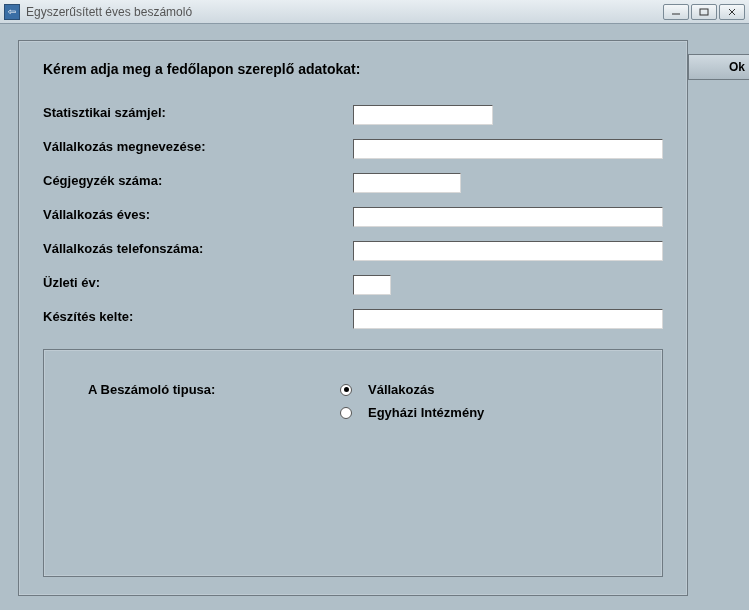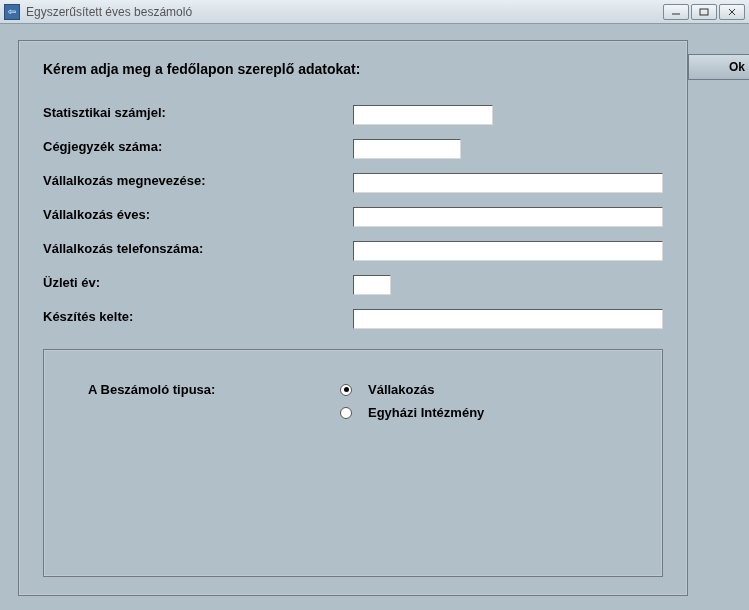--- a/index.html
+++ b/index.html
@@ -195,27 +195,27 @@
   <div class="content">
     <div class="panel">
       <div class="heading">Kérem adja meg a fedőlapon szereplő adatokat:</div>
 
       <div class="form-row">
         <div class="form-label">Statisztikai számjel:</div>
         <input class="form-input w-small" value="" style="">
       </div>
 
       <div class="form-row">
+        <div class="form-label">Vállalkozás megnevezése:</div>
+        <input class="form-input w-large" value="" style="">
+      </div>
+
+      <div class="form-row">
         <div class="form-label">Cégjegyzék száma:</div>
         <input class="form-input w-med" value="" style="">
-      </div>
-
-      <div class="form-row">
-        <div class="form-label">Vállalkozás megnevezése:</div>
-        <input class="form-input w-large" value="" style="">
       </div>
 
       <div class="form-row">
         <div class="form-label">Vállalkozás éves:</div>
         <input class="form-input w-large" value="" style="">
       </div>
 
       <div class="form-row">
         <div class="form-label">Vállalkozás telefonszáma:</div>
         <input class="form-input w-large" value="" style="">

